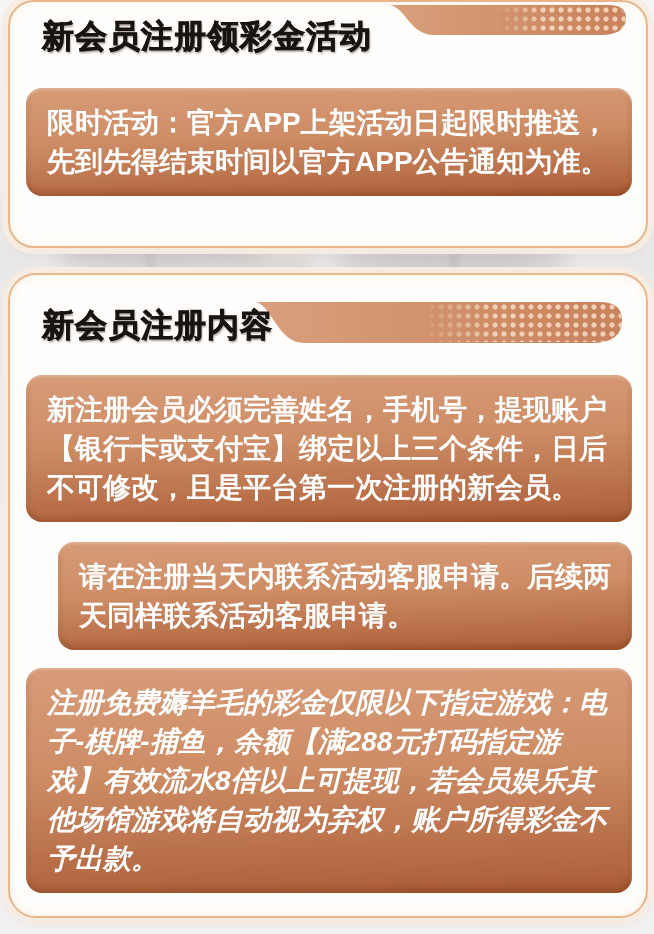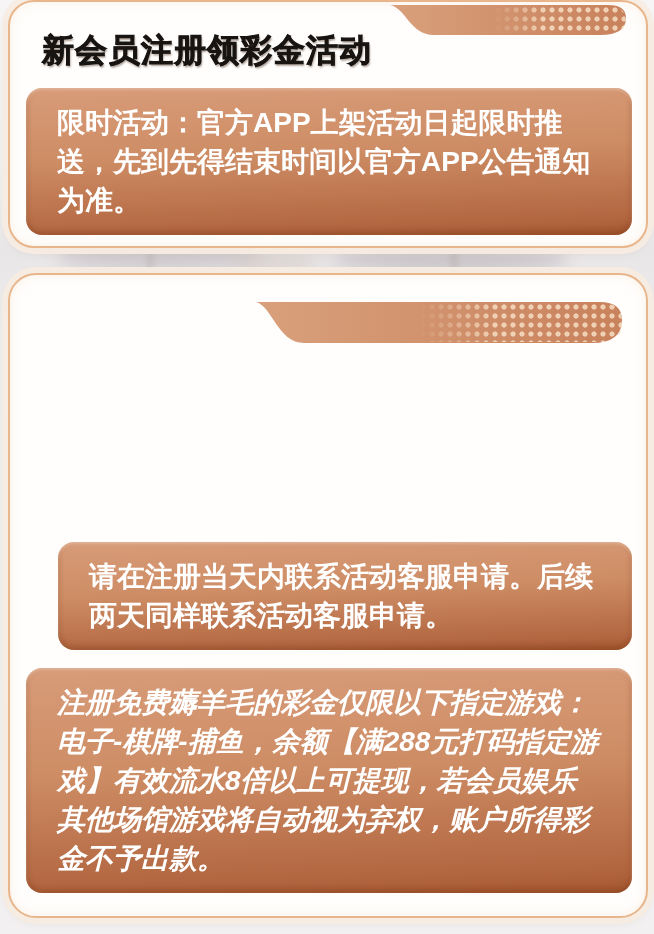--- a/index.html
+++ b/index.html
@@ -40,26 +40,26 @@
     mask-image:linear-gradient(to right,transparent,#000 38%);
   }
 
   .card-title{
     position:absolute;left:32px;margin:0;z-index:2;
     font-size:32px;font-weight:900;color:#181412;letter-spacing:1px;
     -webkit-text-stroke:.8px #181412;
     text-shadow:1px 2px 2px rgba(70,42,22,.45);
     white-space:nowrap;
   }
-  .card-promo .card-title{top:27px;}
+  .card-promo .card-title{top:13px;}
   .card-rules  .card-title{top:29px;}
 
   .block{
     position:absolute;left:16px;right:14px;
-    min-height:40px;padding:15px 31px;border-radius:16px;
+    min-height:40px;padding:15px 21px;border-radius:16px;
     background:linear-gradient(178deg,#d89c79 0%,#cd8c64 45%,#b26640 90%,#a5572f 100%);
     box-shadow:inset 0 2px 3px rgba(255,236,220,.35),inset 0 -3px 6px rgba(118,52,18,.40);
     color:#fff;font-size:28px;font-weight:700;line-height:39px;
     letter-spacing:0;text-align:left;
   }
   .card-promo .block.p0{top:86px;min-height:108px;}
   .card-rules .block.r0{top:100px;min-height:147px;}
   .card-rules .block.r1{top:267px;min-height:108px;margin-left:32px;}
   .card-rules .block.r2{top:393px;min-height:225px;font-style:italic;}
 </style>
@@ -97,17 +97,19 @@
         <defs>
           <linearGradient id="rg2" x1="0" y1="0" x2="1" y2="0">
             <stop offset="0" stop-color="#d9a07c"></stop>
             <stop offset="1" stop-color="#c8825c"></stop>
           </linearGradient>
         </defs>
         <path d="M2,2 C18,6 24,43 50,43 L338,43 Q368,43 368,20 Q368,2 346,2 Z" fill="url(#rg2)"></path>
       </svg>
       <div class="dots"></div>
     </div>
+    <h2 class="card-title">新会员注册内容</h2>
+    <div class="block r0">新注册会员必须完善姓名，手机号，提现账户【银行卡或支付宝】绑定以上三个条件，日后不可修改，且是平台第一次注册的新会员。</div>
     <div class="block r1">请在注册当天内联系活动客服申请。后续两天同样联系活动客服申请。</div>
     <div class="block r2">注册免费薅羊毛的彩金仅限以下指定游戏：电子-棋牌-捕鱼，余额【满288元打码指定游戏】有效流水8倍以上可提现，若会员娱乐其他场馆游戏将自动视为弃权，账户所得彩金不予出款。</div>
   </section>
 
 </div>
 
 </body></html>

